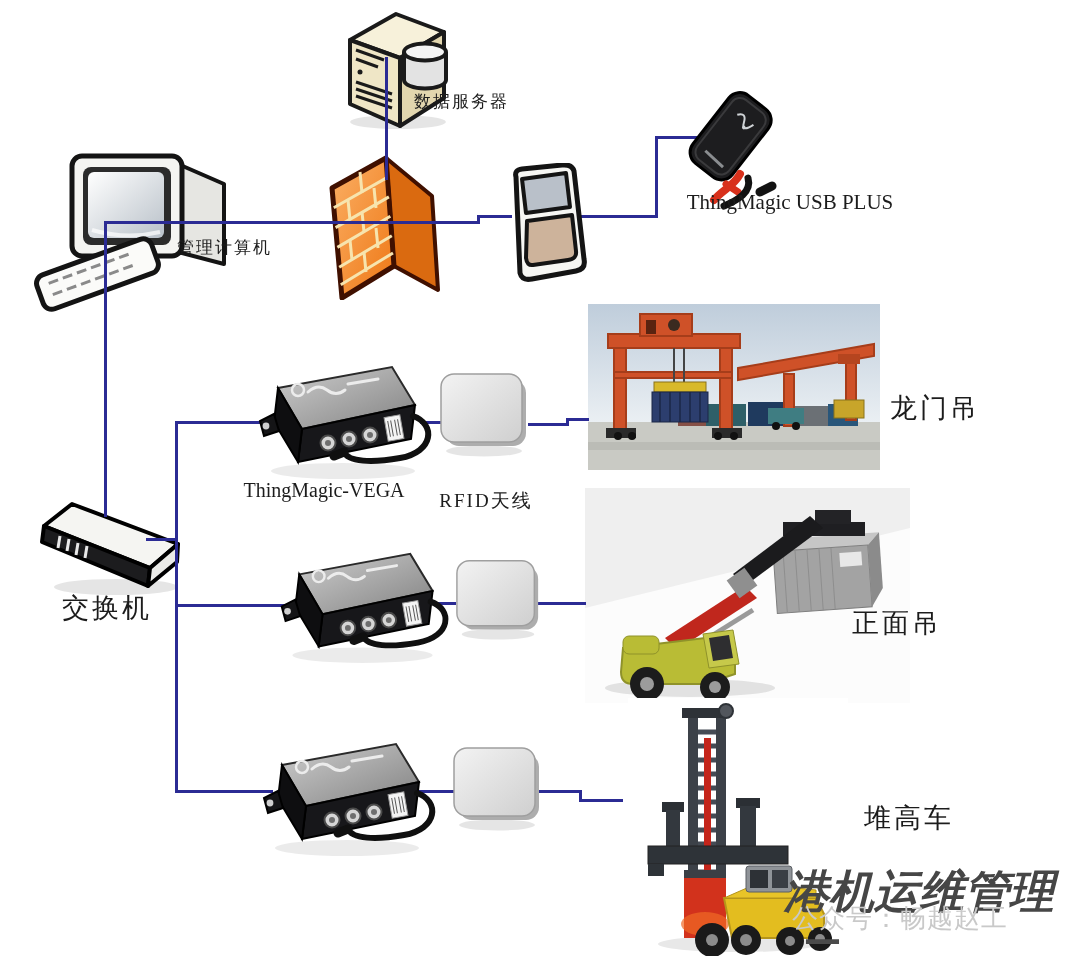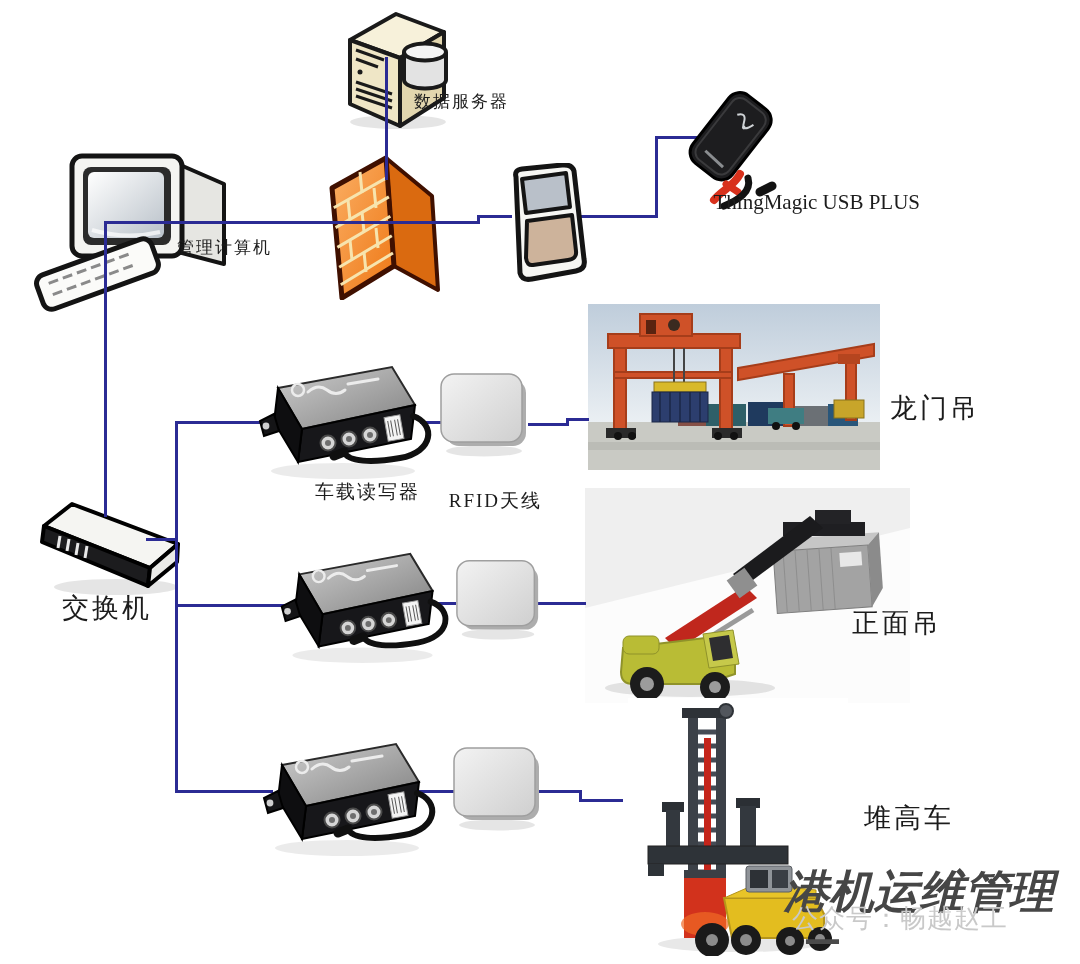--- a/index.html
+++ b/index.html
@@ -6,21 +6,21 @@
   #canvas{position:relative;width:1080px;height:964px;background:#ffffff;overflow:hidden;
           font-family:"Liberation Serif","DejaVu Serif",serif;}
   .ln{position:absolute;background:var(--line,#2b2b94);}
   .dev{position:absolute;}
   .ph{position:absolute;}
   .lbl{position:absolute;color:#1c1c1c;white-space:nowrap;}
   .lbl-sm{font-size:17px;letter-spacing:2px;}
   .lbl-md{font-size:19px;letter-spacing:2px;}
   .lbl-lg{font-size:27px;letter-spacing:3px;}
   .lbl-en{font-size:21px;letter-spacing:0;}
-  .ctr{text-align:right;}
+  .ctr{text-align:center;}
   .wm-title{position:absolute;left:784px;top:862px;font-size:45px;font-weight:bold;
             color:#464646;font-family:"Liberation Sans","DejaVu Sans",sans-serif;letter-spacing:0px;font-style:italic;}
   .wm-sub{position:absolute;left:792px;top:901px;font-size:26px;color:#c9c9c9;
           font-family:"Liberation Sans","DejaVu Sans",sans-serif;letter-spacing:1px;}
   .wm-site{position:absolute;left:800px;top:918px;font-size:37px;font-weight:bold;color:#4a4a4a;
            font-family:"DejaVu Sans","Liberation Sans",sans-serif;}
   .wm-site span{margin:0 4px;}
 </style>
 </head>
 <body>
@@ -323,21 +323,21 @@
     <rect x="7" y="6" width="81" height="68" rx="13" fill="url(#gradAnt)" stroke="#9f9f9f" stroke-width="1.5"></rect>
   </svg>
 
   <div class="lbl lbl-sm" style="left:414px;top:90px">数据服务器</div>
   <div class="lbl lbl-sm" style="left:177px;top:236px">管理计算机</div>
   <div class="lbl ctr" style="left:660px;top:190px;width:260px">
     <div class="lbl-en">ThingMagic USB PLUS</div>
   </div>
   <div class="lbl lbl-lg" style="left:62px;top:590px">交换机</div>
   <div class="lbl ctr" style="left:228px;top:479px;width:192px">
-    <div class="lbl-md">车载读写器</div>
+    <div style="font-size:20px">ThingMagic-VEGA</div>
   </div>
   <div class="lbl lbl-md ctr" style="left:430px;top:488px;width:112px">RFID天线</div>
   <div class="lbl lbl-lg" style="left:890px;top:390px">龙门吊</div>
   <div class="lbl lbl-lg" style="left:852px;top:605px">正面吊</div>
   <div class="lbl lbl-lg" style="left:864px;top:800px">堆高车</div>
 
   <div class="wm-title">港机运维管理</div>
   <div class="wm-sub">公众号：畅越赵工</div>
   <div class="wm-site">
     <span>—</span><span>PortMm.com</span><span>—</span>

